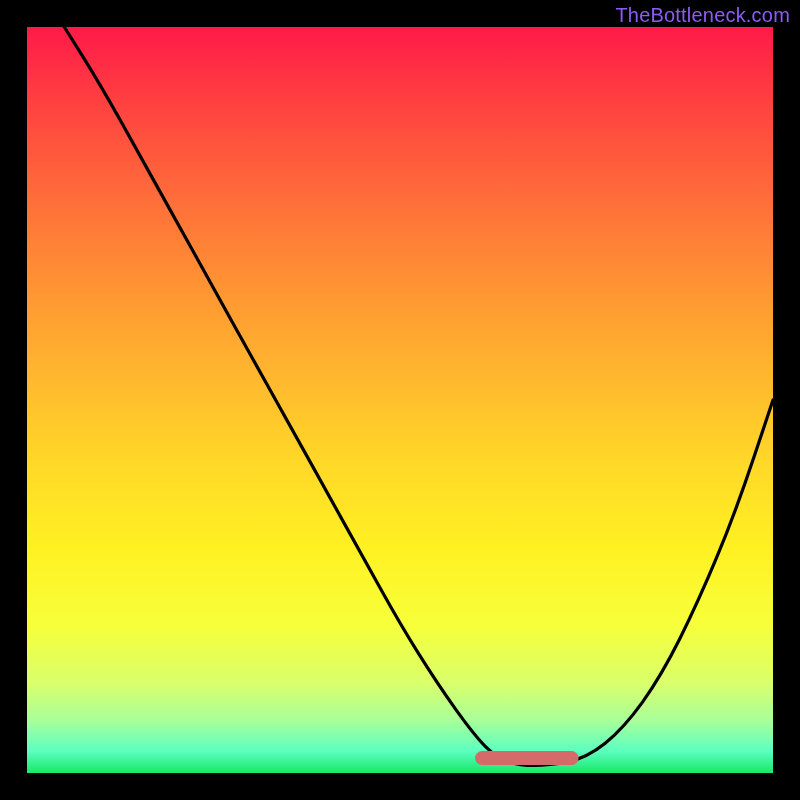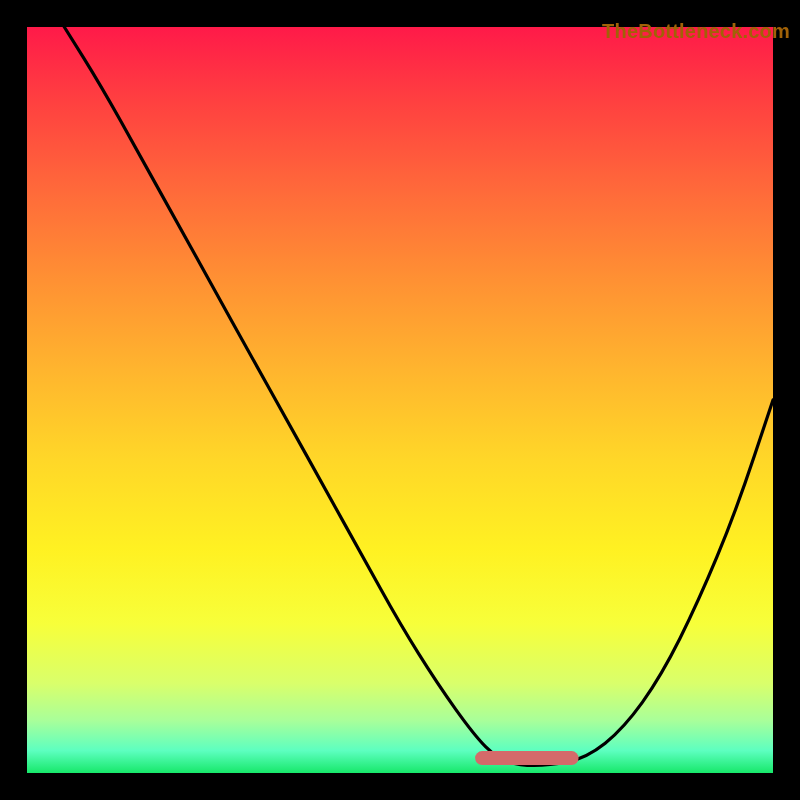--- a/index.html
+++ b/index.html
@@ -34,25 +34,25 @@
       #ffd728 58%,
       #fff122 70%,
       #f7ff3a 80%,
       #d9ff6b 88%,
       #a8ff9a 93%,
       #5dffc0 97%,
       #17e86a 100%);
   }
   .attrib {
     position: absolute;
-    top: 20px;
+    top: 4px;
     right: 10px;
-    color: #a16207;
+    color: #8b5cf6;
     font-size: 20px;
-    font-weight: 700;
+    font-weight: 400;
     letter-spacing: 0.2px;
   }
   svg.curve {
     position: absolute;
     left: 0;
     top: 0;
     width: 746px;
     height: 746px;
     overflow: visible;
   }

